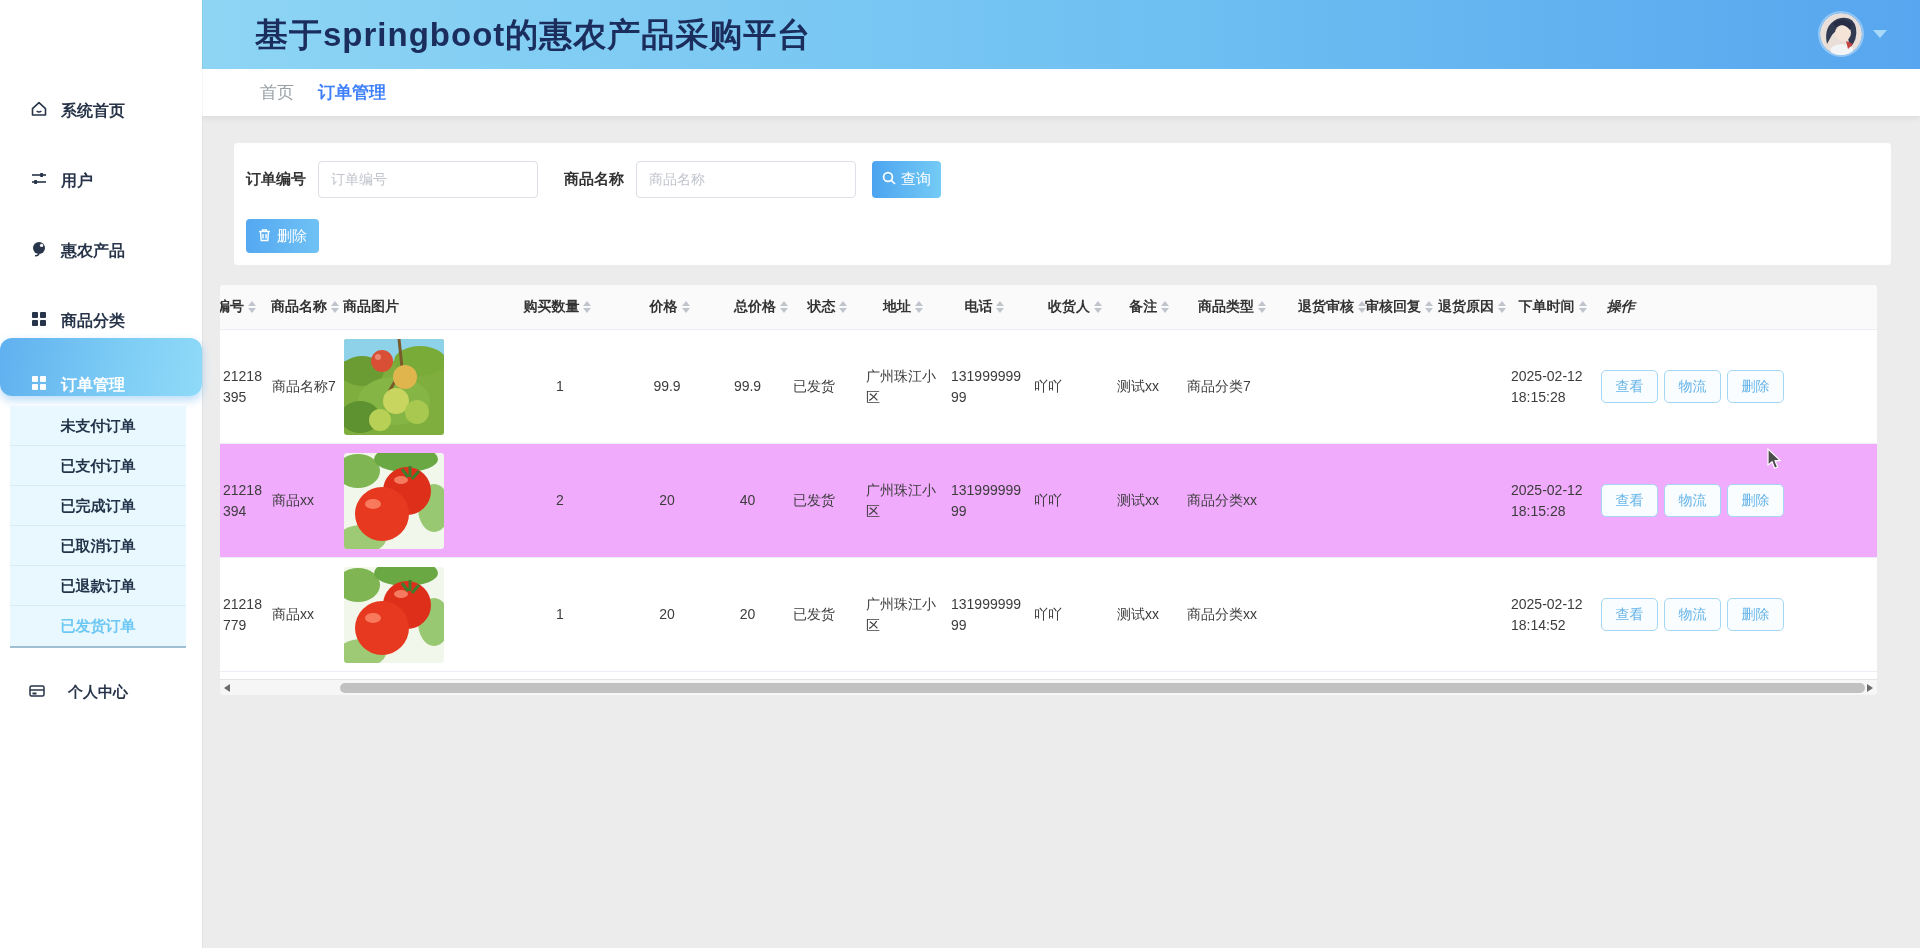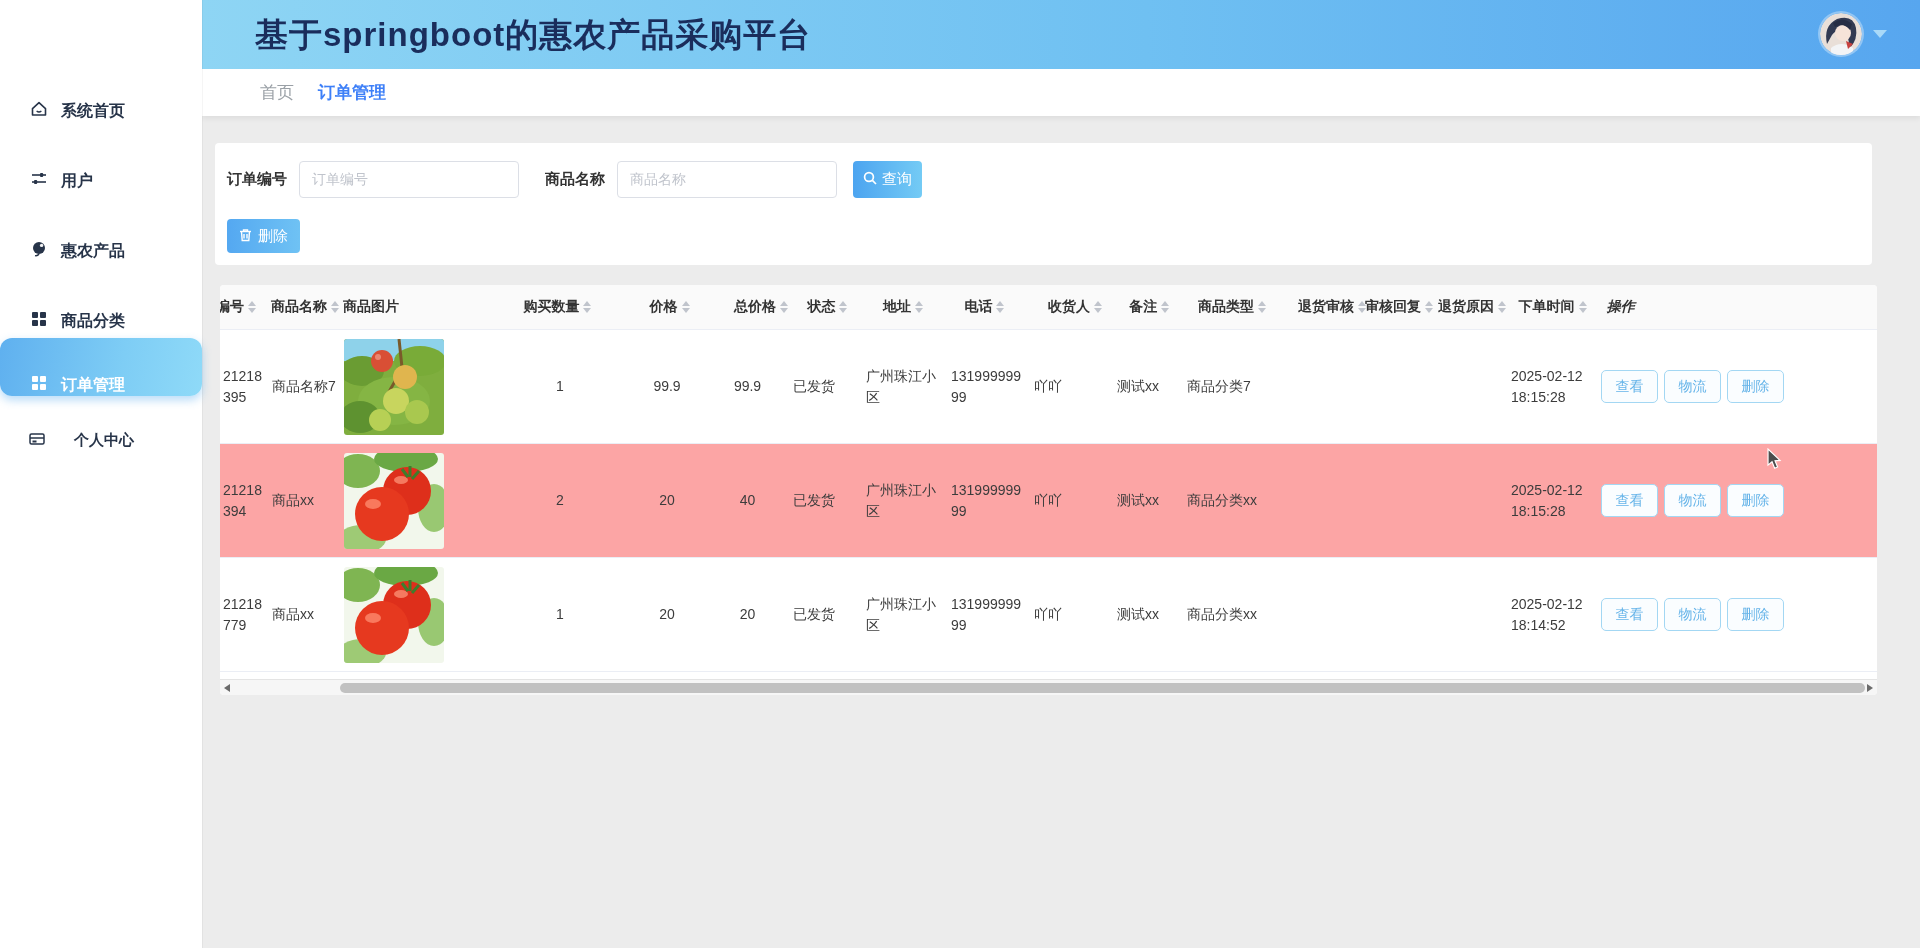--- a/index.html
+++ b/index.html
@@ -9,60 +9,60 @@
   
   .sidebar { position:absolute; left:0; top:0; width:202px; height:948px; background:#fff; z-index:6; box-shadow:1px 0 0 rgba(0,0,0,.04); }
   .side-menu { padding-top:52px; }
   .side-item { height:70px; display:flex; align-items:flex-end; gap:13px; padding-left:30px; color:#273449; font-size:16px; font-weight:600; cursor:pointer; }
   .side-item svg { width:18px; height:18px; flex:none; }
   .side-item.active { height:58px; margin:6px 0; background:linear-gradient(100deg,#5fb0ef 0%,#7ecdf5 60%,#8fdaf8 100%); color:#fff; border-radius:12px; width:202px; box-shadow:0 4px 10px rgba(95,176,239,.45); }
   .sub-menu { width:176px; margin:10px 0 0 10px; background:#e9f8fe; border-bottom:2px solid #9fbfd3; }
   .sub-item { height:40px; line-height:40px; text-align:center; font-size:15px; font-weight:600; color:#223349; border-bottom:1px solid #d5edf7; cursor:pointer; }
   .sub-item:last-child { border-bottom:none; }
   .sub-item.active { color:#6cc8f3; }
-  .profile-item { margin-top:34px; display:flex; align-items:center; gap:28px; padding-left:28px; font-size:15px; font-weight:600; color:#273449; cursor:pointer; }
+  .profile-item { margin-top:34px; display:flex; align-items:center; gap:22px; padding-left:28px; font-size:15px; font-weight:600; color:#273449; cursor:pointer; }
   .profile-item svg { width:18px; height:18px; }
 
   
   .topbar { position:absolute; left:202px; top:0; width:1718px; height:69px; background:linear-gradient(90deg,#8ed5f4 0%,#6fc0f2 55%,#57a6ef 100%); z-index:4; }
   .app-title { position:absolute; left:53px; top:50%; transform:translateY(-50%); font-size:33px; font-weight:700; color:#1a2d5c; letter-spacing:1px; }
   .avatar { position:absolute; right:58px; top:13px; width:42px; height:42px; border-radius:50%; overflow:hidden; cursor:pointer; box-shadow:0 0 0 2px rgba(255,255,255,.35); }
   .avatar svg { width:100%; height:100%; display:block; }
   .avatar-caret { position:absolute; right:33px; top:30px; width:0; height:0; border-left:7px solid transparent; border-right:7px solid transparent; border-top:8px solid #a9d9f8; cursor:pointer; }
 
   
   .navbar { position:absolute; left:202px; top:69px; width:1718px; height:47px; background:#fff; display:flex; align-items:center; gap:24px; padding-left:58px; box-shadow:0 3px 5px rgba(0,0,0,.06); z-index:3; }
   .nav-item { font-size:17px; color:#9aa0a6; cursor:pointer; }
   .nav-item.active { color:#3d7ff8; font-weight:600; }
 
   
   .content { position:absolute; left:202px; top:116px; width:1718px; height:832px; background:#ececec; }
   .card { background:#fff; border-radius:4px; }
-  .search-card { position:absolute; left:13px; top:27px; width:1657px; height:122px; }
+  .search-card { position:absolute; left:32px; top:27px; width:1657px; height:122px; }
   .search-row { position:absolute; left:12px; top:17px; height:38px; display:flex; align-items:center; }
   .s-label { font-size:15px; font-weight:700; color:#333; }
   .s-input { width:220px; height:37px; border:1px solid #dcdfe6; border-radius:4px; padding:0 12px; font-size:14px; color:#333; margin-left:12px; outline:none; font-family:inherit; }
   .s-input::placeholder { color:#c0c4cc; }
   .lbl2 { margin-left:26px; }
   .query-btn { margin-left:16px; width:69px; height:37px; border:none; border-radius:4px; background:linear-gradient(90deg,#4ca4f0,#74cbf5); color:#fff; font-size:15px; display:flex; align-items:center; justify-content:center; gap:5px; cursor:pointer; font-family:inherit; }
   .del-btn { position:absolute; left:12px; top:76px; width:73px; height:34px; border:none; border-radius:4px; background:linear-gradient(90deg,#54a8f1,#6fc2f4); color:#fff; font-size:15px; display:flex; align-items:center; justify-content:center; gap:6px; cursor:pointer; font-family:inherit; }
 
   
   .table-card { position:absolute; left:18px; top:169px; width:1657px; height:410px; overflow:hidden; }
   .t-inner { position:absolute; left:-16px; top:0; width:1680px; }
   .t-header { display:flex; align-items:center; height:45px; background:#fafafa; border-bottom:1px solid #ebeef5; }
   .th { display:flex; align-items:center; font-size:14px; font-weight:700; color:#333; padding:0 4px; white-space:nowrap; overflow:visible; }
   .th.c-id { padding-left:12px; }
   .th.c-qty { padding-left:8px; }
   .caret { display:inline-flex; flex-direction:column; margin-left:4px; }
   .caret i { display:block; width:0; height:0; border:4px solid transparent; }
   .caret .up { border-bottom:5px solid #c0c4cc; margin-bottom:2px; }
   .caret .dn { border-top:5px solid #c0c4cc; }
   .t-row { display:flex; align-items:center; min-height:114px; border-bottom:1px solid #ebeef5; background:#fff; }
-  .t-row.striped { background:#fca5a5; }
+  .t-row.striped { background:#f0abfc; }
   .td { font-size:14px; color:#3c3c3c; padding:0 4px; line-height:1.45; }
   .td.c-id { padding-left:19px; word-break:break-all; }
   .td.c-qty { padding-left:36px; }
   .td.c-num { text-align:center; }
   .td.c-status { padding-left:8px; }
   .td.c-wrap { word-break:break-all; }
   .td.c-break { word-break:break-all; padding:0 6px; }
   .prod-img { width:100px; height:96px; border-radius:3px; display:block; }
   .act-btn { width:57px; height:33px; border:1px solid #a3d7f3; border-radius:5px; background:#fafdff; color:#66b4e9; font-size:14px; margin-right:6px; cursor:pointer; font-family:inherit; }
 
@@ -117,20 +117,28 @@
       <div class="side-item active">
         <span><svg viewBox="0 0 18 18" fill="currentColor">
             <rect x="2" y="2" width="6" height="6" rx="1"></rect>
             <rect x="10" y="2" width="6" height="6" rx="1"></rect>
             <rect x="2" y="10" width="6" height="6" rx="1"></rect>
             <rect x="10" y="10" width="6" height="6" rx="1"></rect>
           </svg></span>
         <span>订单管理</span>
       </div>
     </nav>
+  <div class="sub-menu" id="sub-menu">
+      <div class="sub-item">未支付订单</div>
+      <div class="sub-item">已支付订单</div>
+      <div class="sub-item">已完成订单</div>
+      <div class="sub-item">已取消订单</div>
+      <div class="sub-item">已退款订单</div>
+      <div class="sub-item active">已发货订单</div>
+    </div>
   <div class="profile-item">
     <span>
       <svg viewBox="0 0 18 18" width="18" height="18" fill="none" stroke="#273449" stroke-width="1.5">
           <rect x="2" y="4" width="14" height="10" rx="1.5"></rect>
           <line x1="2" y1="8" x2="16" y2="8"></line>
           <rect x="4.5" y="10.5" width="4" height="2" fill="#273449" stroke="none"></rect>
         </svg>
     </span>
     <span>个人中心</span>
   </div>

